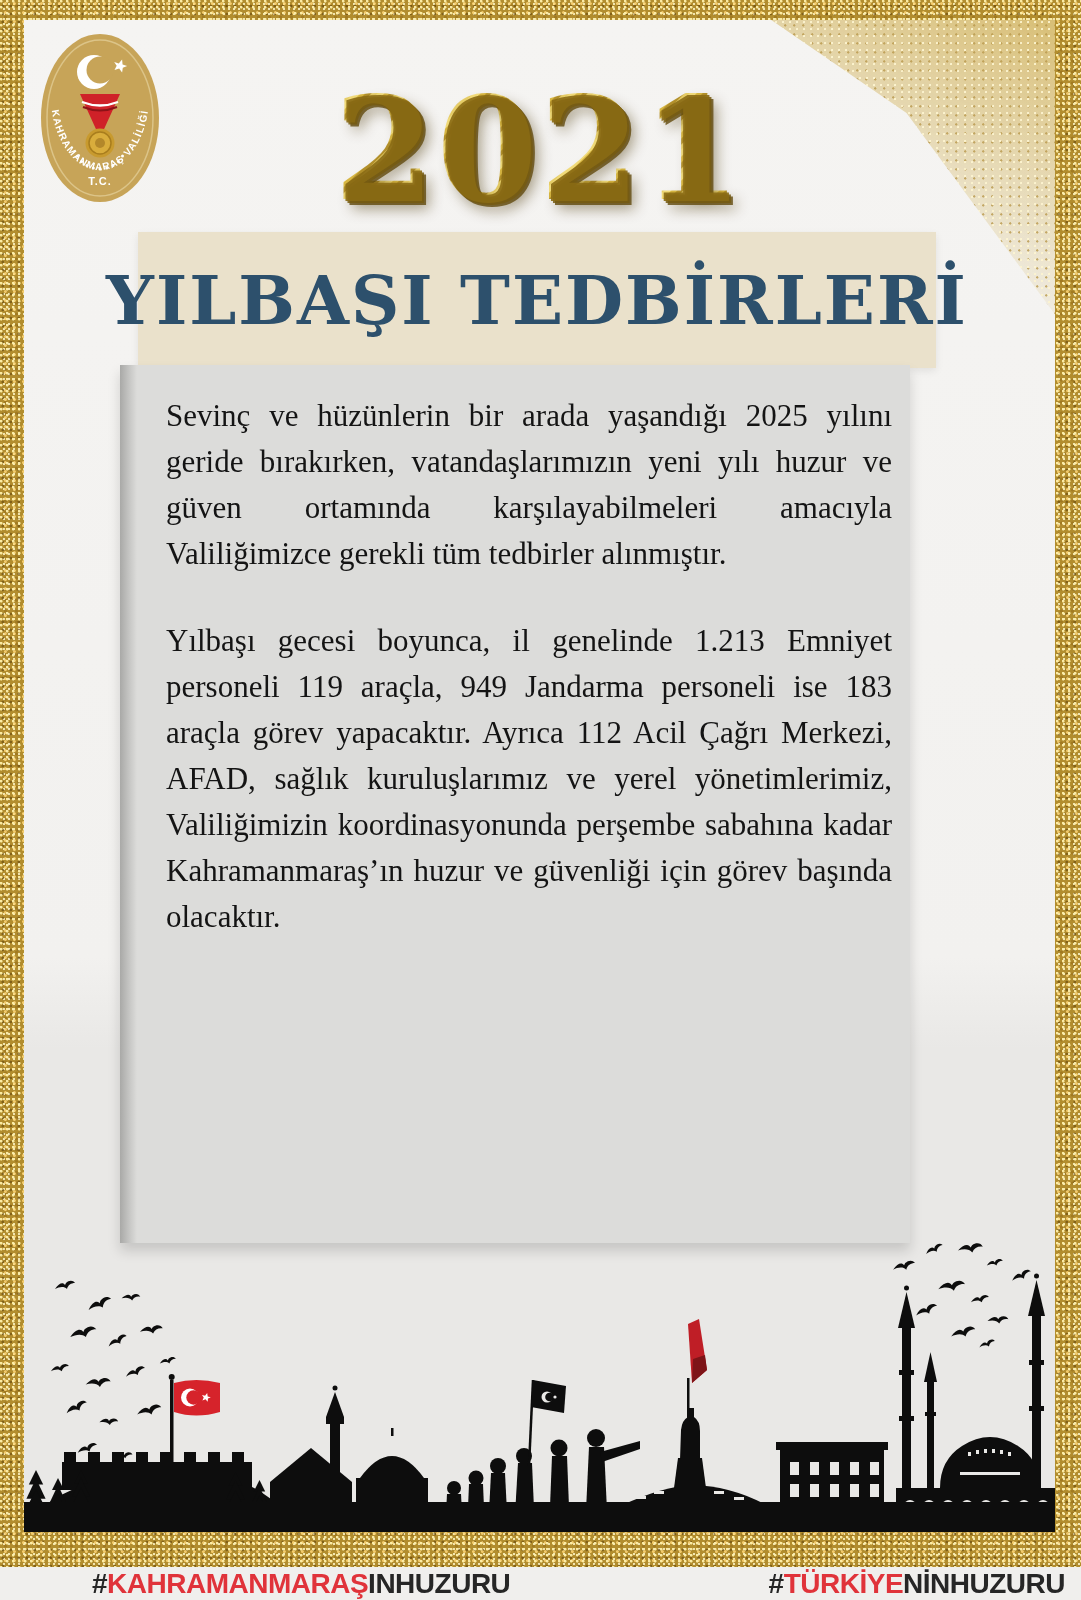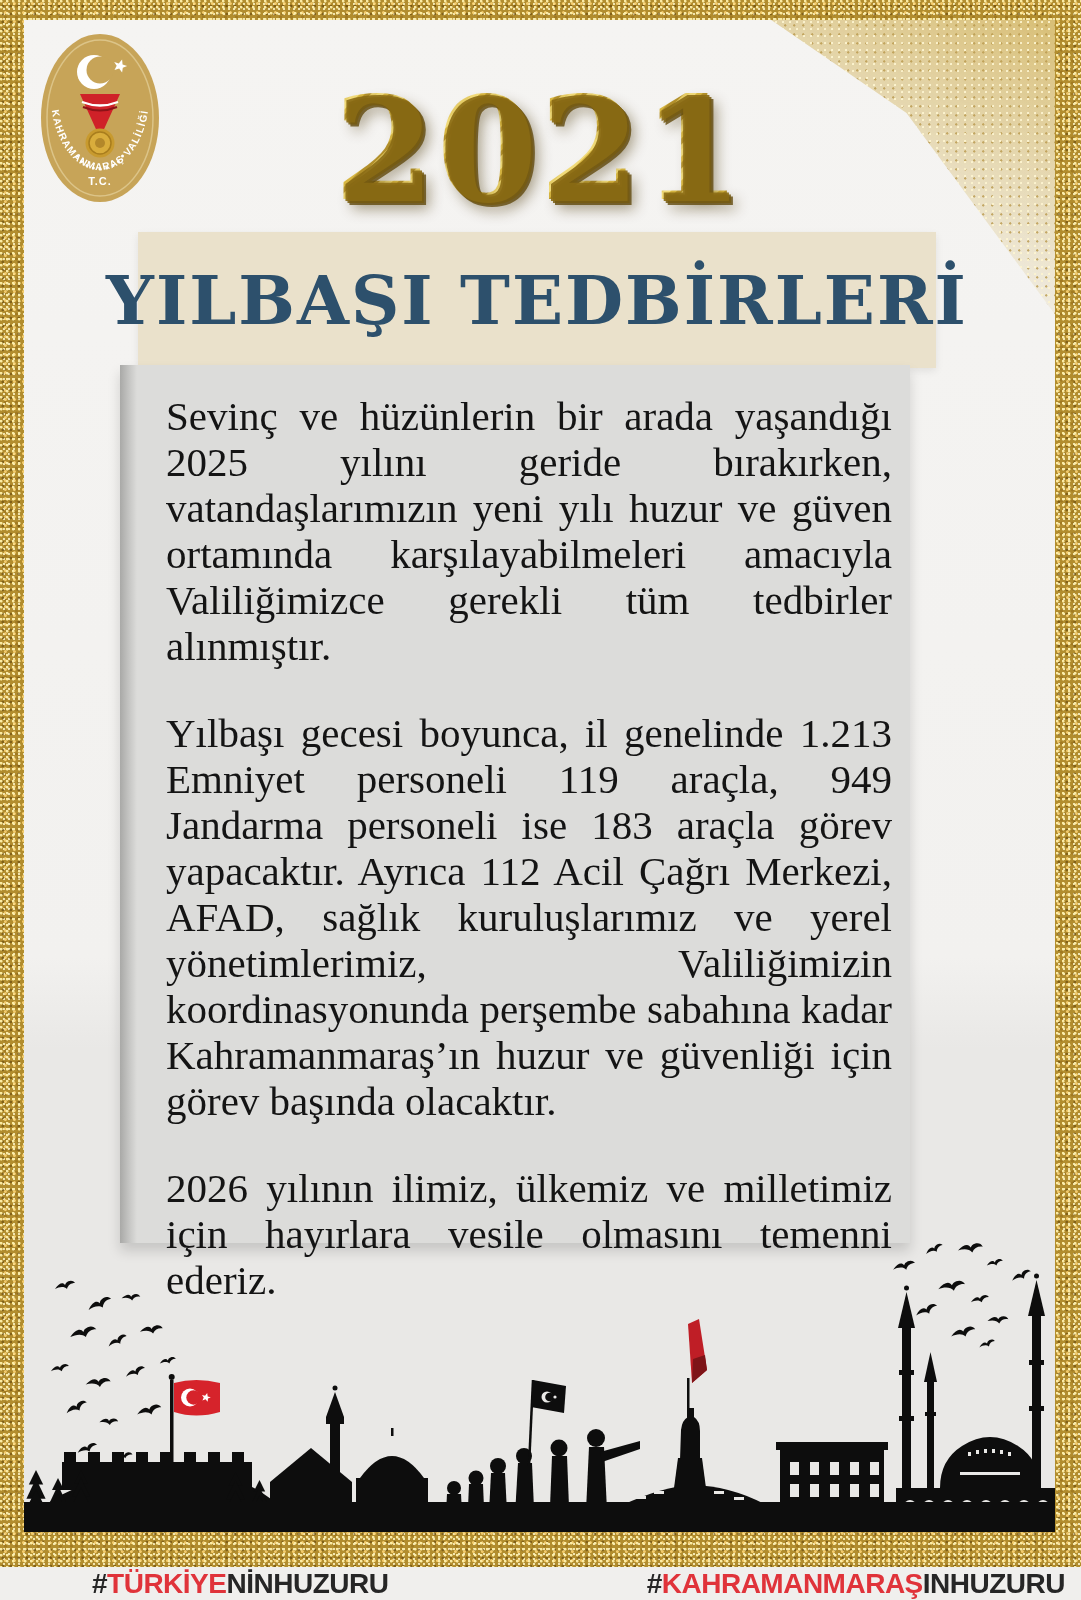--- a/index.html
+++ b/index.html
@@ -59,21 +59,21 @@
     background:#dcdcda;box-sizing:border-box;
     padding:28px 18px 0 46px;
     box-shadow:0 8px 12px rgba(0,0,0,.15);
   }
   .text-panel::before{
     content:"";position:absolute;left:0;top:0;bottom:0;width:17px;
     background:linear-gradient(90deg,#a9a9a7, #c6c6c4 55%, #dcdcda);
   }
   .text-panel p{
     margin:0 0 41px 0;
-    font-size:41px;line-height:46px;color:#141414;
+    font-size:31px;line-height:46px;color:#141414;
     text-align:justify;
   }
   .scene{position:absolute;left:0;bottom:0;width:100%;height:312px;display:block;}
   .hashtag-bar{
     position:absolute;left:0;right:0;bottom:0;height:33px;
     background:#f0efed;
     display:flex;align-items:center;justify-content:space-between;
     padding:0 16px 0 92px;box-sizing:border-box;
     font-family:"Liberation Sans", sans-serif;font-weight:bold;
     font-size:28px;letter-spacing:-.5px;color:#262626;white-space:nowrap;
@@ -129,21 +129,20 @@
 
     <div class="year">2021</div>
 
     <div class="title-band">
       <h1>YILBAŞI TEDBİRLERİ</h1>
     </div>
 
     <div class="text-panel">
       <p>Sevinç ve hüzünlerin bir arada yaşandığı 2025 yılını geride bırakırken, vatandaşlarımızın yeni yılı huzur ve güven ortamında karşılayabilmeleri amacıyla Valiliğimizce gerekli tüm tedbirler alınmıştır.</p>
       <p>Yılbaşı gecesi boyunca, il genelinde 1.213 Emniyet personeli 119 araçla, 949 Jandarma personeli ise 183 araçla görev yapacaktır. Ayrıca 112 Acil Çağrı Merkezi, AFAD, sağlık kuruluşlarımız ve yerel yönetimlerimiz, Valiliğimizin koordinasyonunda perşembe sabahına kadar Kahramanmaraş’ın huzur ve güvenliği için görev başında olacaktır.</p>
-      <p>2026 yılının ilimiz, ülkemiz ve milletimiz için hayırlara vesile olmasını temenni ederiz.</p>
     </div>
 
     <svg class="scene" viewBox="0 0 1031 312" preserveAspectRatio="none">
       <defs>
         <path id="bird" d="M1 7 C5 1 9 0 11 3 L12 1 C15 -2 19 -2 21 1 C17 1 14 3 13 7 C10 4 5 5 1 7 Z"></path>
         <g id="pine">
           <polygon points="10,0 16,12 4,12"></polygon>
           <polygon points="10,7 18,24 2,24"></polygon>
           <polygon points="10,16 21,38 -1,38"></polygon>
           <rect x="8" y="38" width="4" height="8"></rect>
@@ -323,16 +322,16 @@
         <use href="#bird" transform="translate(964,94) scale(1) rotate(12)"></use>
         <use href="#bird" transform="translate(926,108) scale(1.2)"></use>
         <use href="#bird" transform="translate(954,122) scale(.8) rotate(-6)"></use>
       </g>
 
       <rect class="sil" x="0" y="282" width="1031" height="30"></rect>
     </svg>
   </div>
 
   <div class="hashtag-bar">
+    <div class="hashtag"><span>#</span><span class="red">KAHRAMANMARAŞ</span><span>INHUZURU</span></div>
     <div class="hashtag"><span>#</span><span class="red">TÜRKİYE</span><span>NİNHUZURU</span></div>
-    <div class="hashtag"><span>#</span><span class="red">KAHRAMANMARAŞ</span><span>INHUZURU</span></div>
   </div>
 </div>
 
 </body></html>

